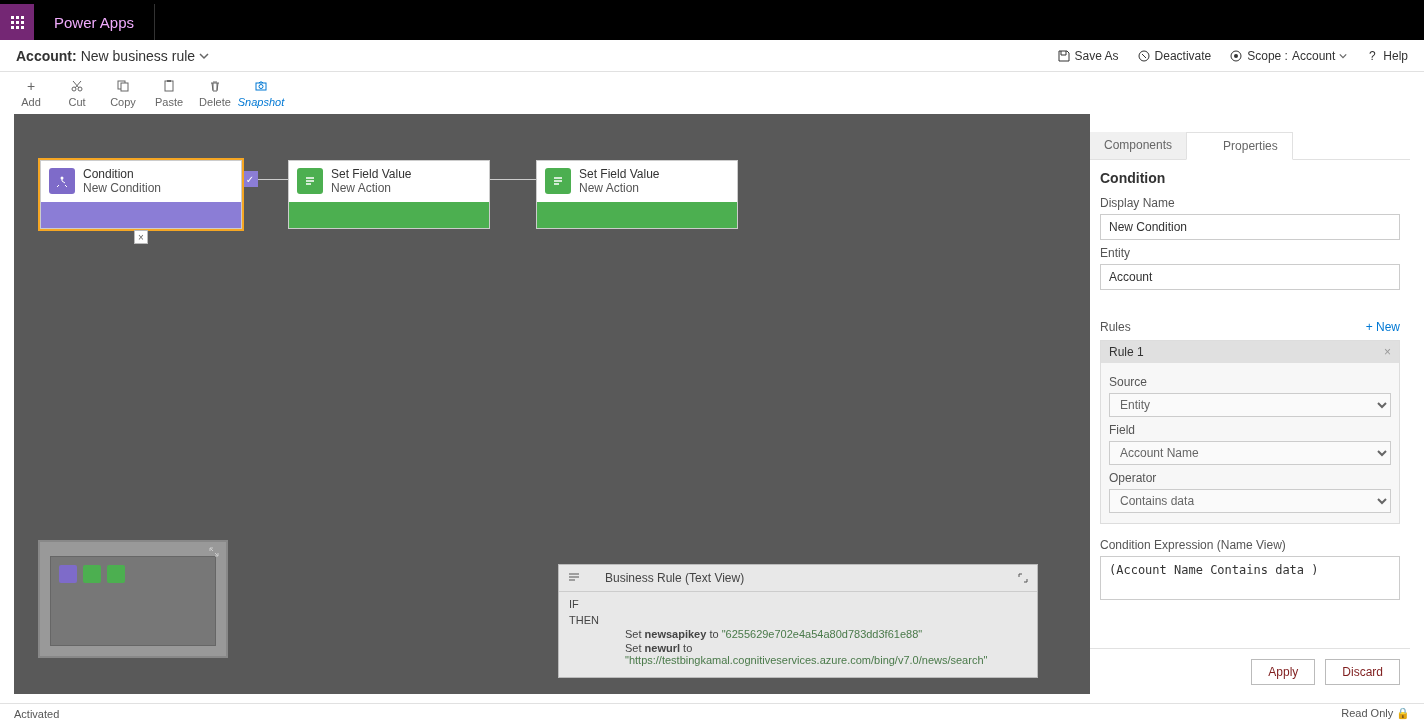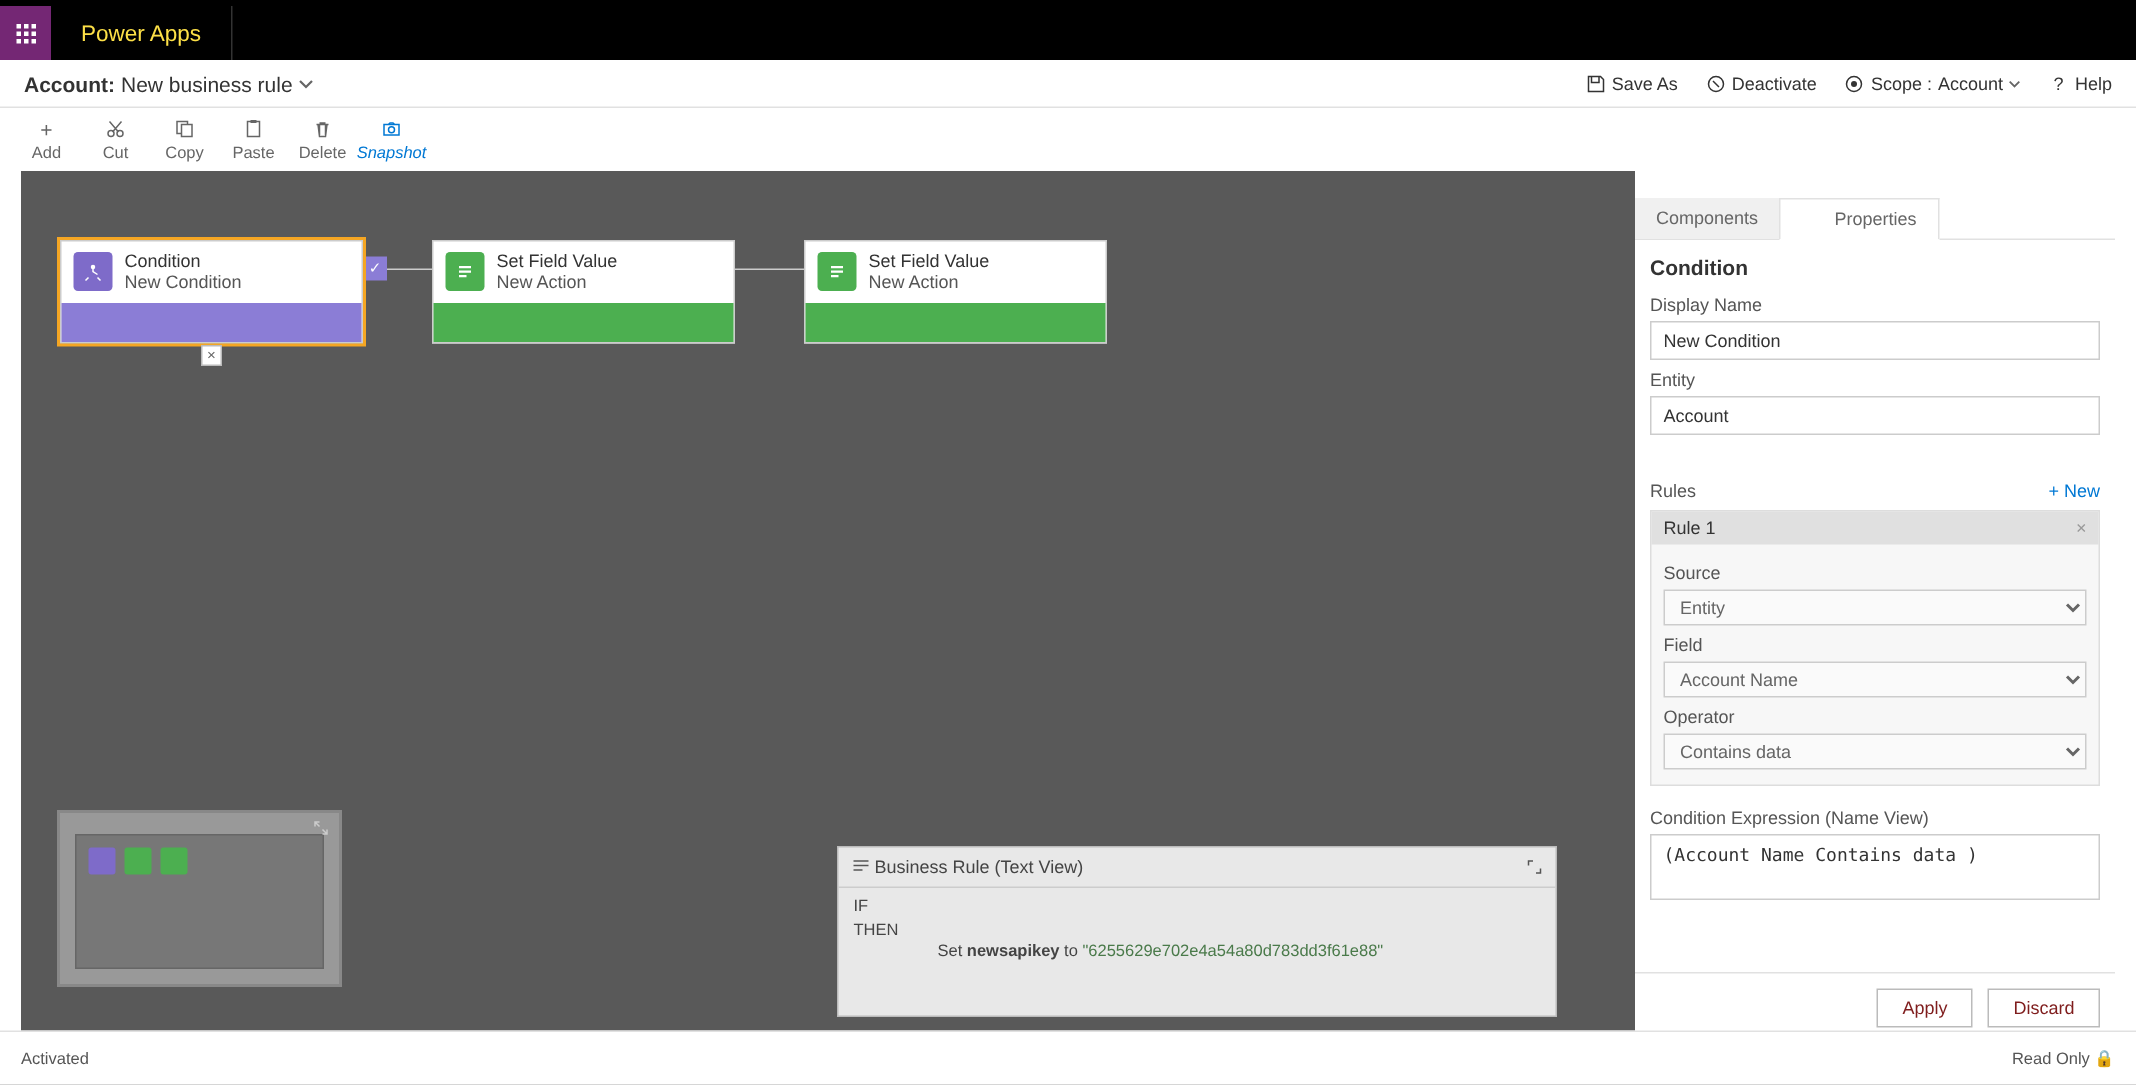--- a/index.html
+++ b/index.html
@@ -7,21 +7,21 @@
     font-family: "Segoe UI", Arial, sans-serif;
     font-size: 12px;
     color: #333;
     background: #fff;
     width: 1424px;
     height: 723px;
     overflow: hidden;
   }
   .top-strip { height: 4px; background: #000; }
   .titlebar {
-    height: 36px; background: #000; color: #fde047;
+    height: 36px; background: #000; color: #f0abfc;
     display: flex; align-items: center;
   }
   .waffle {
     width: 34px; height: 36px; background: #742774;
     display: flex; align-items: center; justify-content: center;
   }
   .waffle-grid {
     display: grid; grid-template-columns: 3px 3px 3px;
     grid-template-rows: 3px 3px 3px; gap: 2px;
   }
@@ -101,21 +101,21 @@
   .mini-node { width: 18px; height: 18px; border-radius: 2px; }
   .mini-node.purple { background: #7e6bc9; }
   .mini-node.green { background: #4caf50; }
   .textview {
     position: absolute; left: 544px; bottom: 16px;
     width: 480px; height: 114px;
     background: #e8e8e8; border: 1px solid #bbb;
     font-size: 11px; color: #444;
   }
   .textview-header { padding: 6px 8px; border-bottom: 1px solid #ccc; font-size: 12px; display: flex; align-items: center; justify-content: space-between; }
-  .textview-header .left { display: flex; align-items: center; gap: 2px; }
+  .textview-header .left { display: flex; align-items: center; gap: 24px; }
   .textview-body { padding: 6px 10px; }
   .tv-row { display: flex; margin-bottom: 2px; }
   .tv-kw { width: 56px; }
   .tv-content { flex: 1; }
   .tv-content strong { font-weight: 600; }
   .tv-val { color: #4a7a4a; }
   .right-panel {
     position: absolute; top: 114px; right: 14px; bottom: 28px;
     width: 320px; background: #fff;
     display: flex; flex-direction: column;
@@ -151,21 +151,21 @@
   .panel-footer {
     border-top: 1px solid #e1e1e1; padding: 10px;
     display: flex; justify-content: flex-end; gap: 10px;
   }
   .btn {
     height: 26px; padding: 0 16px; border: 1px solid #bbb;
     background: #fff; font-size: 12px; color: #7f1d1d; cursor: pointer;
   }
   .statusbar {
     position: absolute; left: 0; right: 0; bottom: 0;
-    height: 36px; border-top: 1px solid #e1e1e1;
+    height: 20px; border-top: 1px solid #e1e1e1;
     display: flex; align-items: center; justify-content: space-between;
     padding: 0 14px; font-size: 11px; color: #555; background: #fff;
   }
   svg { display: block; }
 </style>
 </head>
 <body>
 
 <div class="top-strip"></div>
 
@@ -415,20 +415,24 @@
         <div class="tv-kw"></div>
       </div>
       <div class="tv-row">
         <div class="tv-kw">THEN</div>
         <div class="tv-content"></div>
       </div>
       <div class="tv-row">
         <div class="tv-kw"></div>
         <div class="tv-content"><span>Set </span><strong>newsapikey</strong><span> to </span><span class="tv-val">"6255629e702e4a54a80d783dd3f61e88"</span></div>
       </div>
+      <div class="tv-row">
+        <div class="tv-kw"></div>
+        <div class="tv-content"><span>Set </span><strong>newurl</strong><span> to </span><span class="tv-val">"https://testbingkamal.cognitiveservices.azure.com/bing/v7.0/news/search"</span></div>
+      </div>
     </div>
   </div>
 </div>
 
 <div class="right-panel">
   <div class="panel-tabs">
     <div class="panel-tab">Components</div>
     <div class="panel-tab active">Properties</div>
   </div>
   <div class="panel-body">

